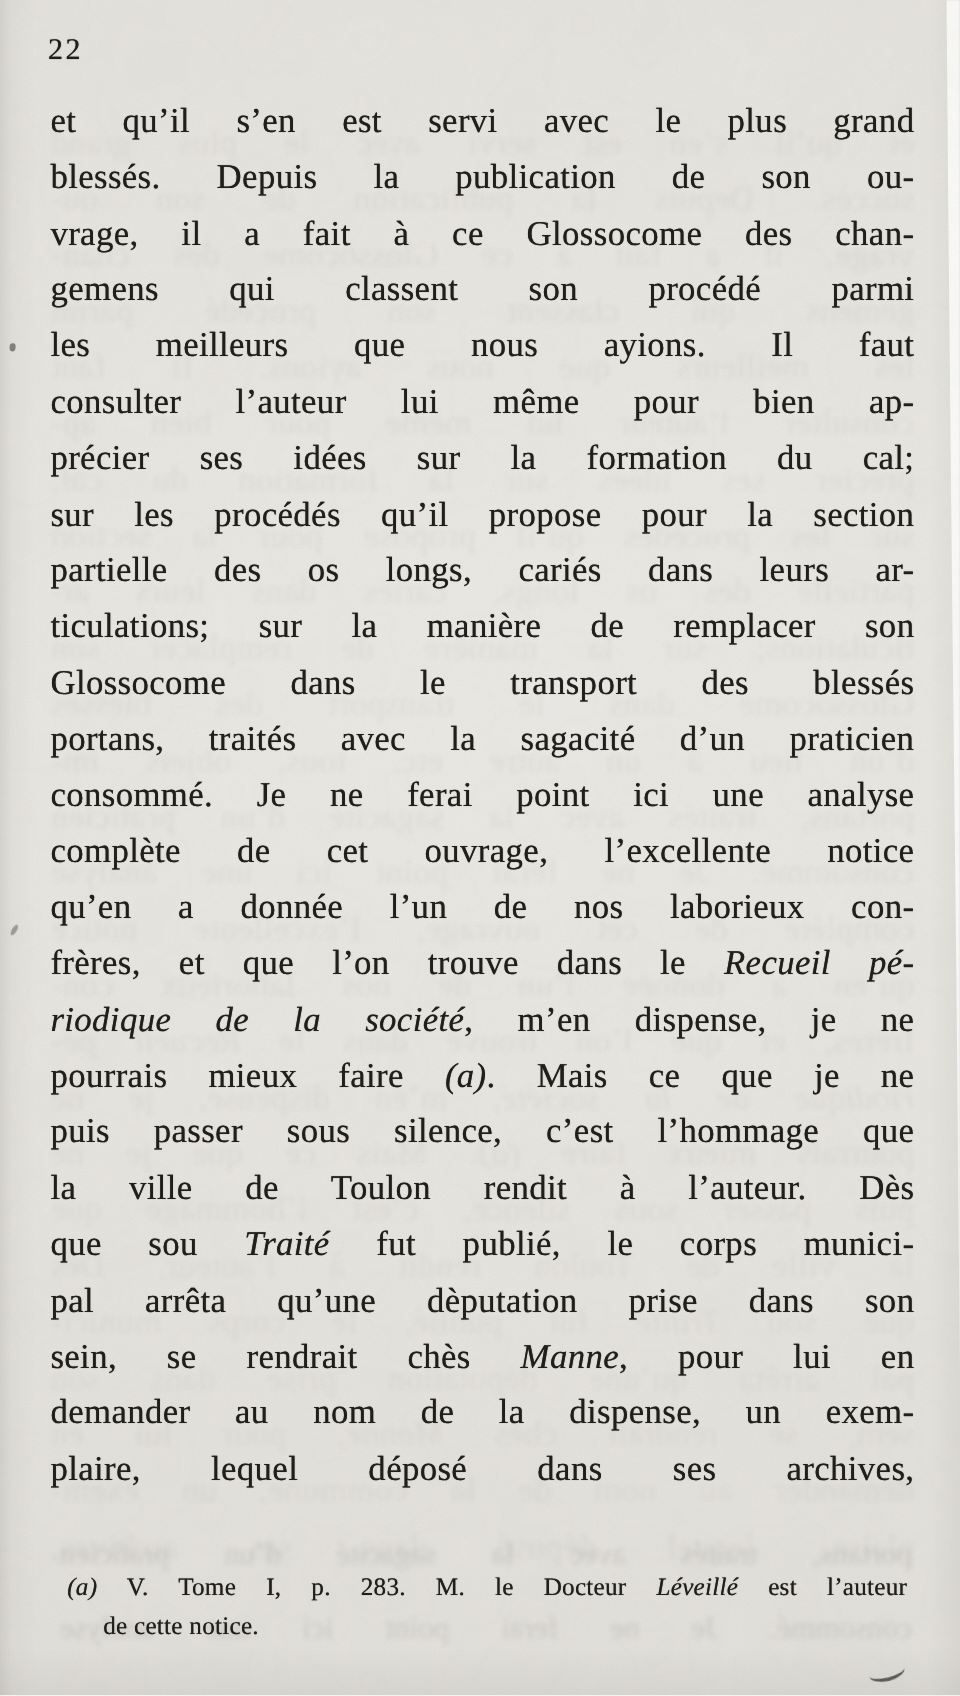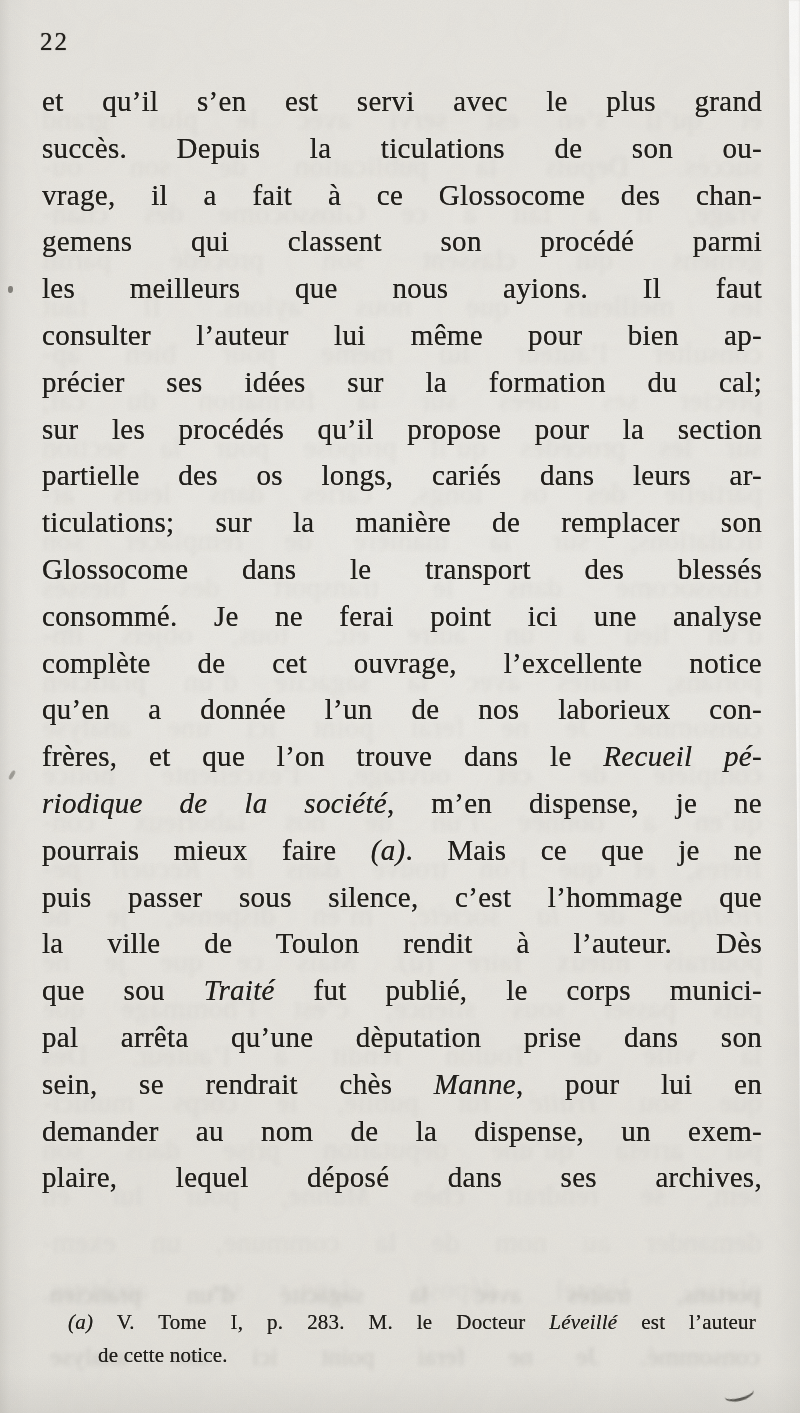--- a/index.html
+++ b/index.html
@@ -35,21 +35,20 @@
     overflow:visible;
   }
   .it{ font-style:italic; }
   .footnote{
     position:absolute; left:56px; top:1306px; width:700px;
     font-size:21px;
   }
   .fn-line{
     display:block; height:33px; line-height:33px;
     letter-spacing:0.2px;
-    margin-left:12px;
   }
   .fn-just{ text-align:justify; text-align-last:justify; white-space:nowrap; }
   .fn-last{ text-align:left; padding-left:30px; }
   
   .ghost{
     position:absolute; left:42px; top:96px; width:720px;
     transform:scaleX(-1);
     filter:blur(2px);
     opacity:0.055;
     color:#3c3a33;
@@ -127,30 +126,31 @@
       <div class="line"><span>demander au nom de la commune, un exem-</span></div>
       <div class="line"><span>plaire, lequel déposé dans ses archives,</span></div>
     </div>
   <div class="ghost-strong" id="ghost-strong-1" style="top:1278px;" aria-hidden="true">portans, traités avec la sagacité d’un praticien</div>
   <div class="ghost-strong" id="ghost-strong-2" style="top:1340px;" aria-hidden="true">consommé.  Je ne ferai point ici une analyse</div>
 
   <div class="pagenum ink">22</div>
 
   <div class="body-text ink" id="body-lines">
       <div class="line"><span>et qu’il s’en est servi avec le plus grand</span></div>
-      <div class="line"><span>succès.   Depuis la ticulations de son ou-</span></div>
+      <div class="line"><span>blessés.   Depuis la publication de son ou-</span></div>
       <div class="line"><span>vrage, il a fait à ce Glossocome des chan-</span></div>
       <div class="line"><span>gemens qui classent son procédé parmi</span></div>
       <div class="line"><span>les meilleurs que nous ayions.   Il faut</span></div>
       <div class="line"><span>consulter l’auteur lui même pour bien ap-</span></div>
       <div class="line"><span>précier ses idées sur la formation du cal;</span></div>
       <div class="line"><span>sur les procédés qu’il propose pour la section</span></div>
       <div class="line"><span>partielle des os longs,  cariés dans leurs ar-</span></div>
       <div class="line"><span>ticulations; sur la manière de remplacer son</span></div>
       <div class="line"><span>Glossocome dans le transport des blessés</span></div>
+      <div class="line"><span>portans, traités avec la sagacité d’un praticien</span></div>
       <div class="line"><span>consommé.  Je ne ferai point ici une analyse</span></div>
       <div class="line"><span>complète de cet ouvrage, l’excellente notice</span></div>
       <div class="line"><span>qu’en a donnée l’un de nos laborieux con-</span></div>
       <div class="line"><span>frères, et que l’on trouve dans le </span><span class="it">Recueil pé-</span></div>
       <div class="line"><span class="it">riodique de la société</span><span>, m’en dispense, je ne</span></div>
       <div class="line"><span>pourrais mieux faire </span><span class="it">(a)</span><span>.  Mais ce que je ne</span></div>
       <div class="line"><span>puis passer sous silence, c’est l’hommage que</span></div>
       <div class="line"><span>la ville de Toulon rendit à l’auteur.  Dès</span></div>
       <div class="line"><span>que sou </span><span class="it">Traité</span><span> fut publié, le corps munici-</span></div>
       <div class="line"><span>pal arrêta qu’une dèputation prise dans son</span></div>

